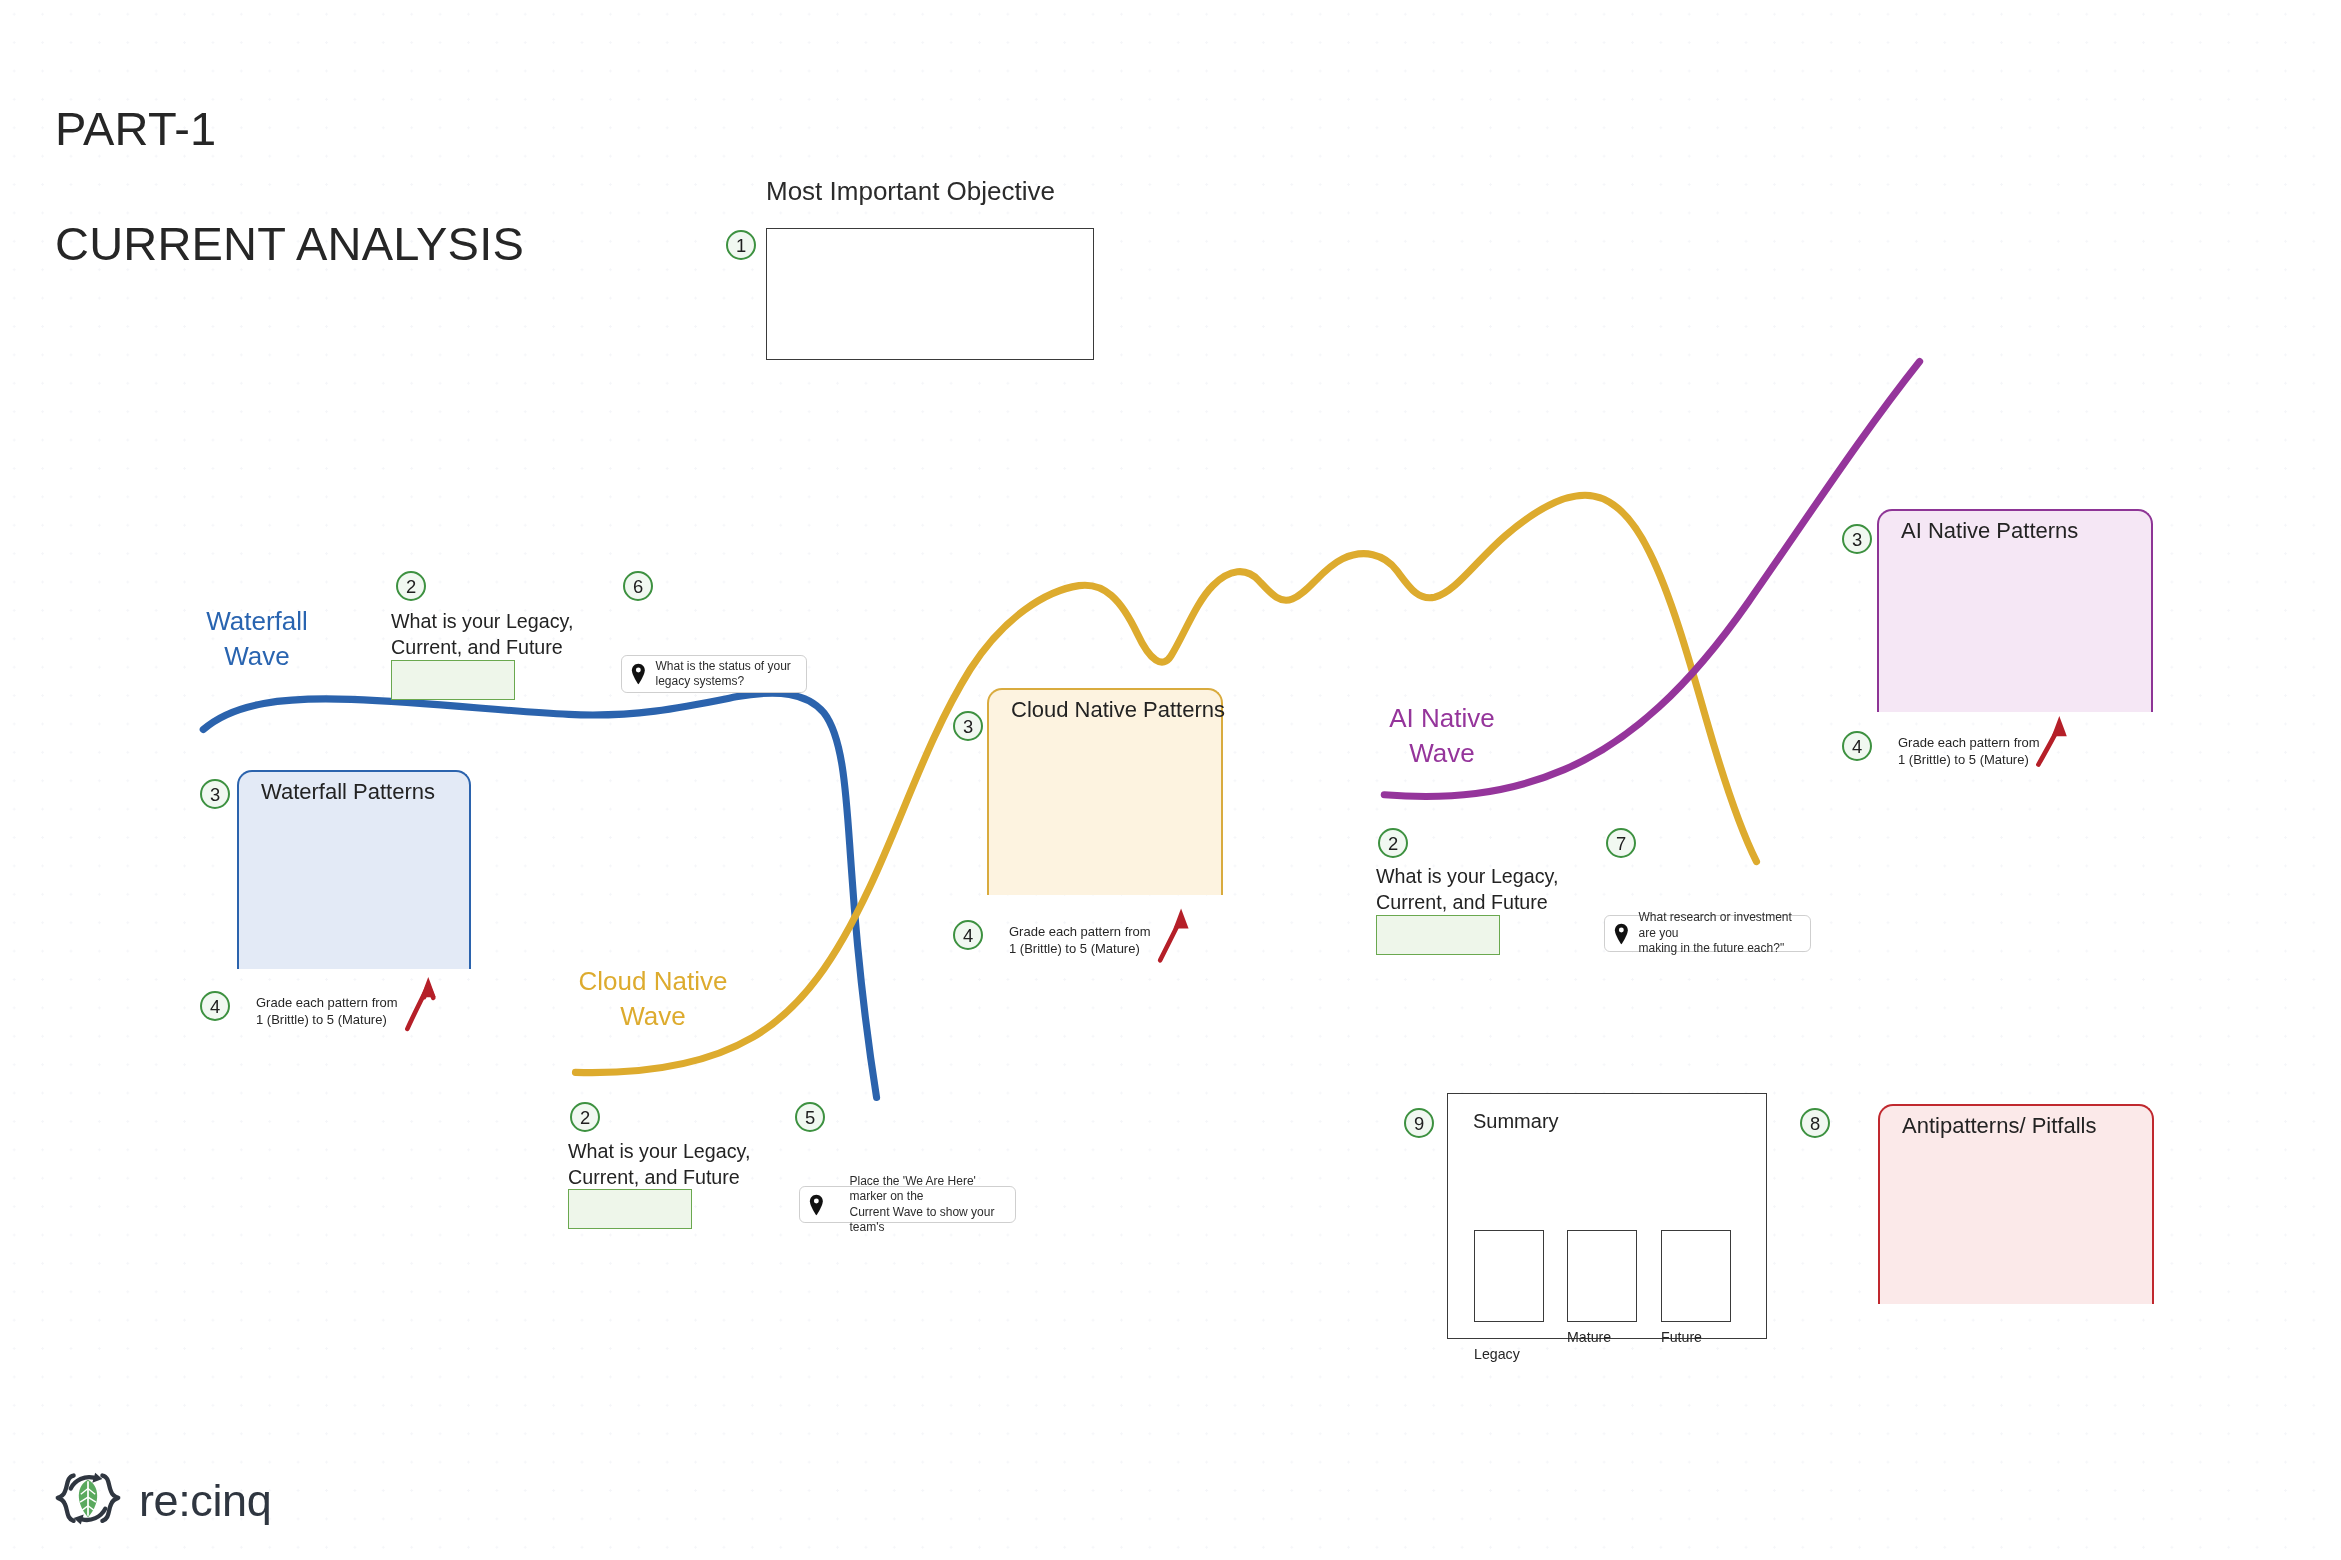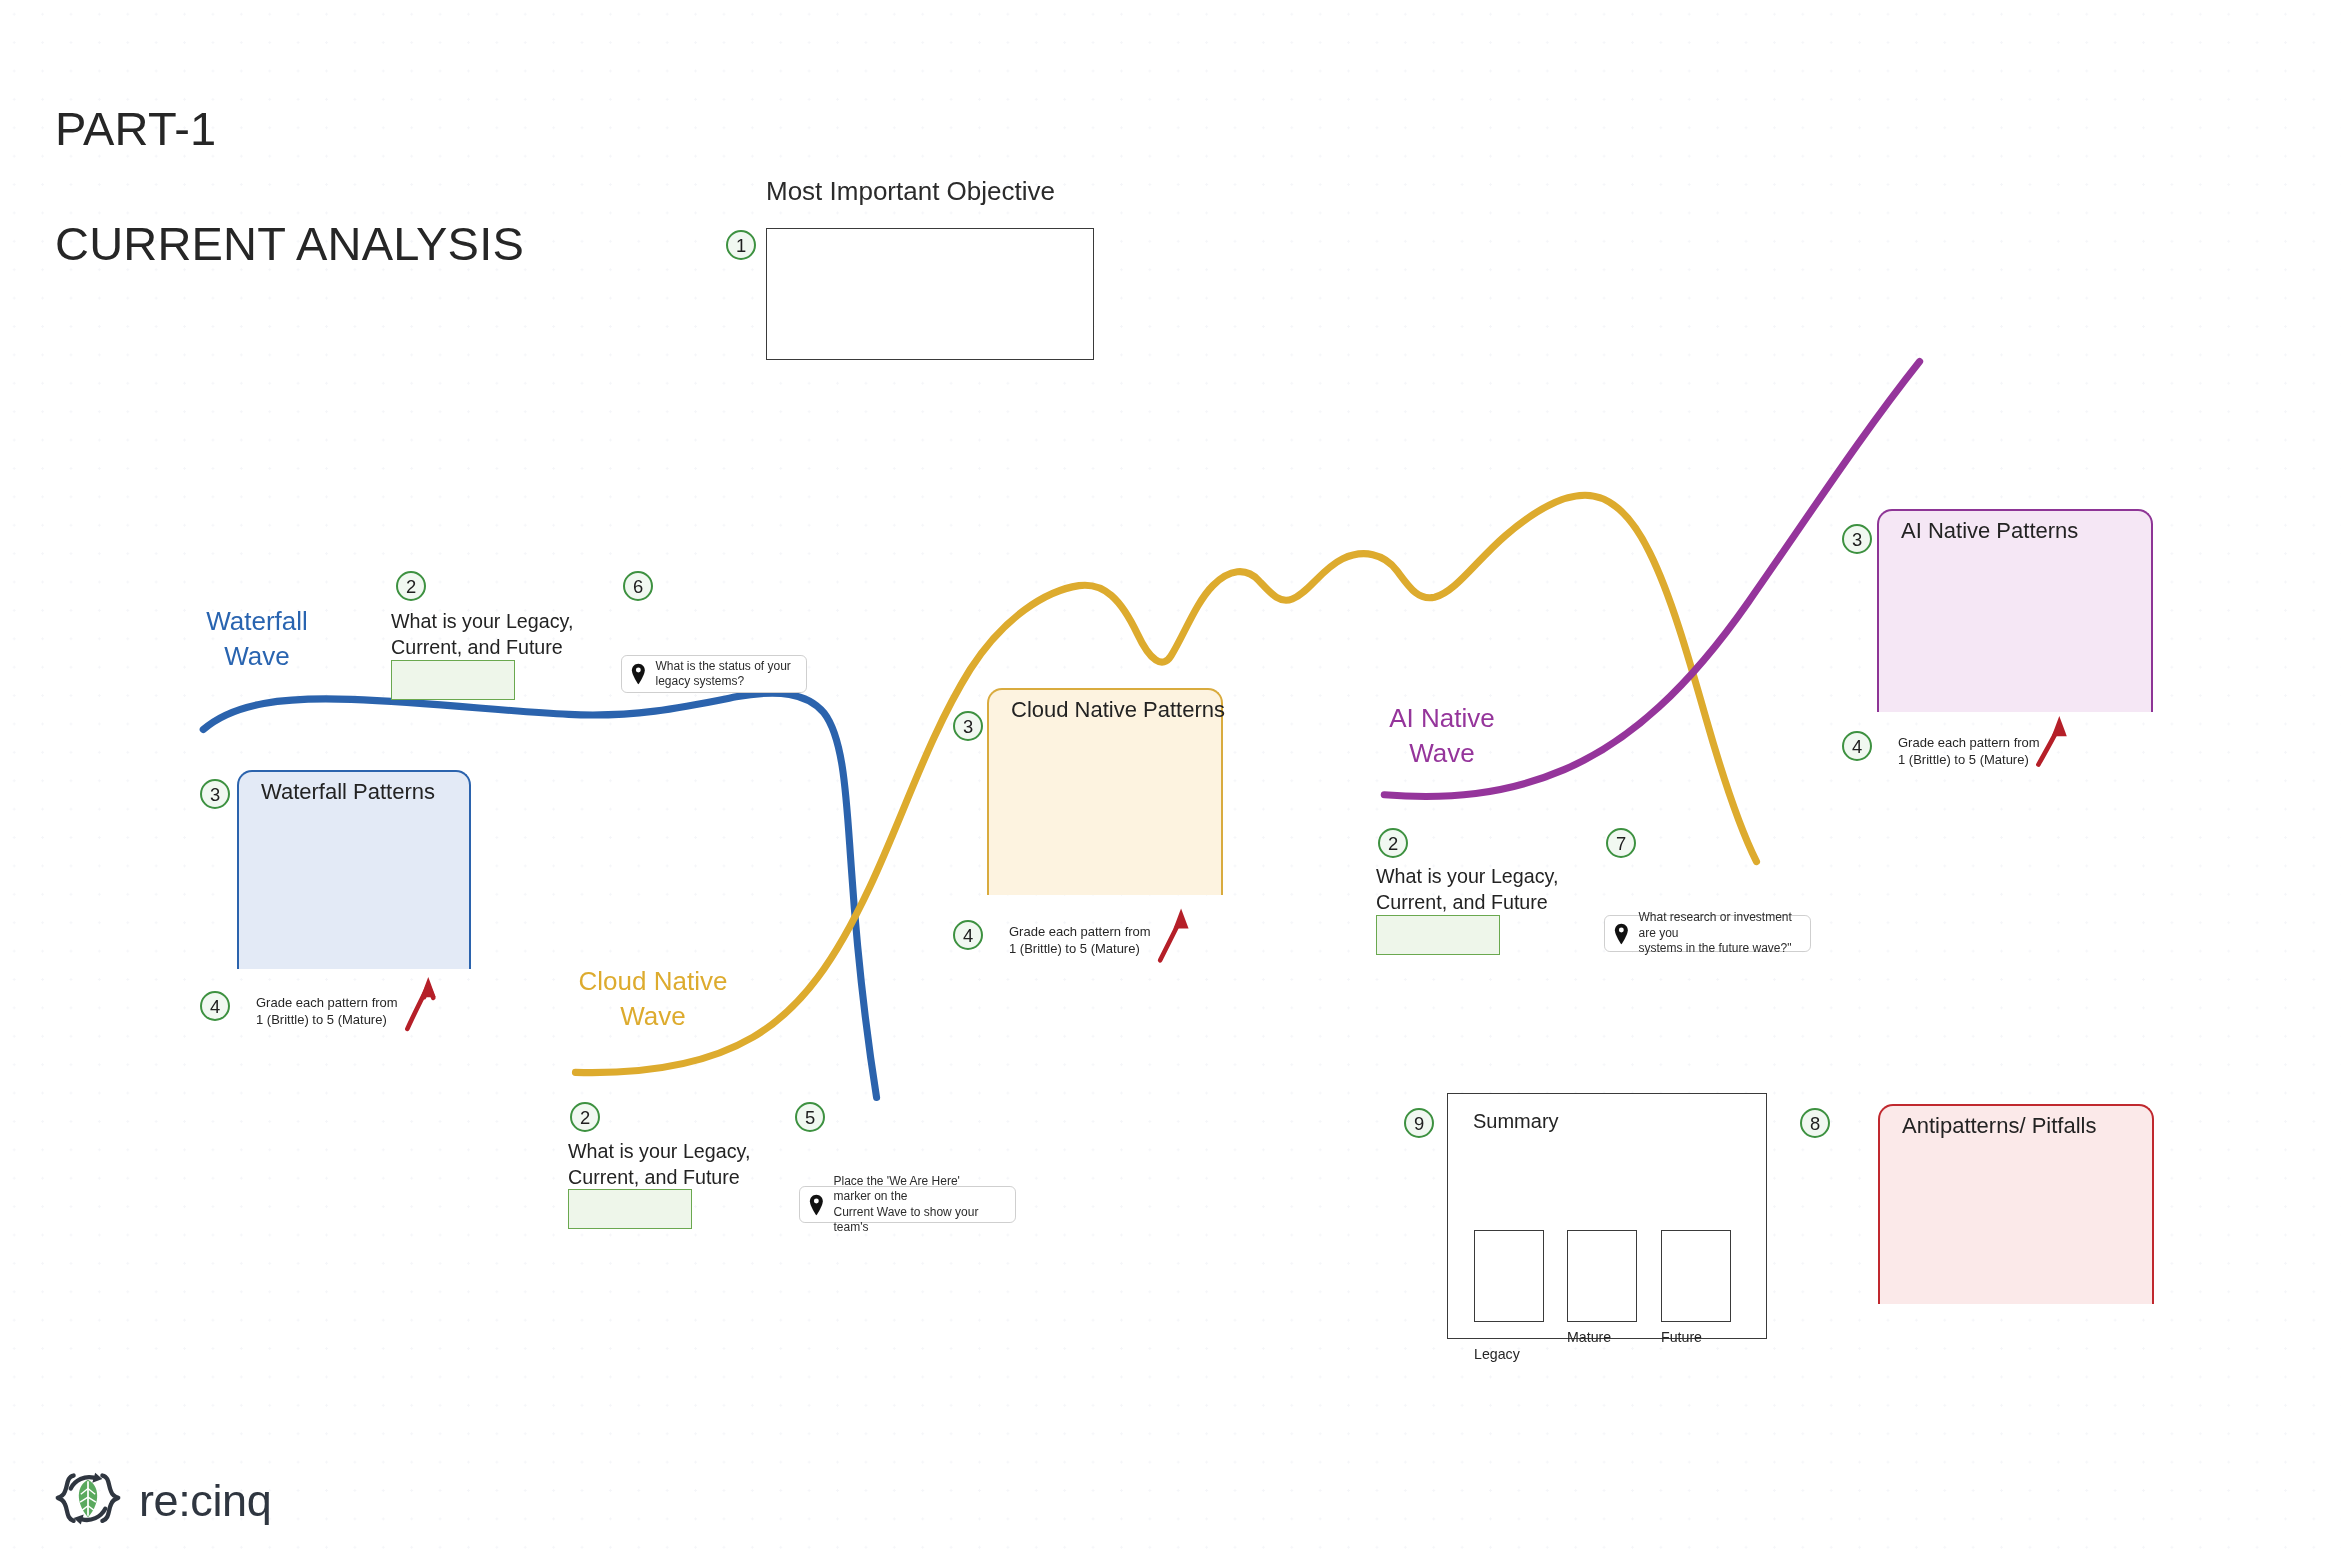--- a/index.html
+++ b/index.html
@@ -301,21 +301,21 @@
   <div class="wave-label cloud" style="left:565px; top:964px; width:176px;">Cloud Native
 Wave</div>
 
   <div class="step" style="left:570px; top:1102px;">2</div>
   <div class="question" style="left:568px; top:1138px;">What is your Legacy,
 Current, and Future
 wave?</div>
   <div class="answer-field" style="left:568px; top:1189px;"></div>
 
   <div class="step" style="left:795px; top:1102px;">5</div>
-  <div class="pin-callout" style="left:799px; top:1139px; width:217px; height:37px;">
+  <div class="pin-callout" style="left:799px; top:1139px; width:217px; height:37px;gap:16px;">
     <svg class="pin-icon" viewBox="0 0 24 32">
       <path d="M12 1C6.8 1 2.6 5.2 2.6 10.4c0 7 9.4 20.6 9.4 20.6s9.4-13.6 9.4-20.6C21.4 5.2 17.2 1 12 1z" fill="#111"></path>
       <circle cx="12" cy="10.3" r="3.6" fill="#ffffff"></circle>
     </svg>
     <span class="pin-text" style="width:159px;">Place the 'We Are Here' marker on the
 Current Wave to show your team's</span>
   </div>
 
   <div class="pattern-card card-cloud" style="left:987px; top:688px; width:236px; height:207px;">
     <div class="card-title">Cloud Native Patterns</div>
@@ -335,21 +335,21 @@
 wave?</div>
   <div class="answer-field" style="left:1376px; top:915px;"></div>
 
   <div class="step" style="left:1606px; top:828px;">7</div>
   <div class="pin-callout" style="left:1604px; top:868px; width:207px; height:37px;">
     <svg class="pin-icon" viewBox="0 0 24 32">
       <path d="M12 1C6.8 1 2.6 5.2 2.6 10.4c0 7 9.4 20.6 9.4 20.6s9.4-13.6 9.4-20.6C21.4 5.2 17.2 1 12 1z" fill="#111"></path>
       <circle cx="12" cy="10.3" r="3.6" fill="#ffffff"></circle>
     </svg>
     <span class="pin-text" style="width:159px;">What research or investment are you
-systems in the future wave?"</span>
+making in the future each?"</span>
   </div>
 
   <div class="pattern-card card-ai" style="left:1877px; top:509px; width:276px; height:203px;">
     <div class="card-title">AI Native Patterns</div>
   </div>
   <div class="step" style="left:1842px; top:524px;">3</div>
 
   <div class="step" style="left:1842px; top:731px;">4</div>
   <div class="grade-note" style="left:1898px; top:734px;">Grade each pattern from
 1 (Brittle) to 5 (Mature)</div>

